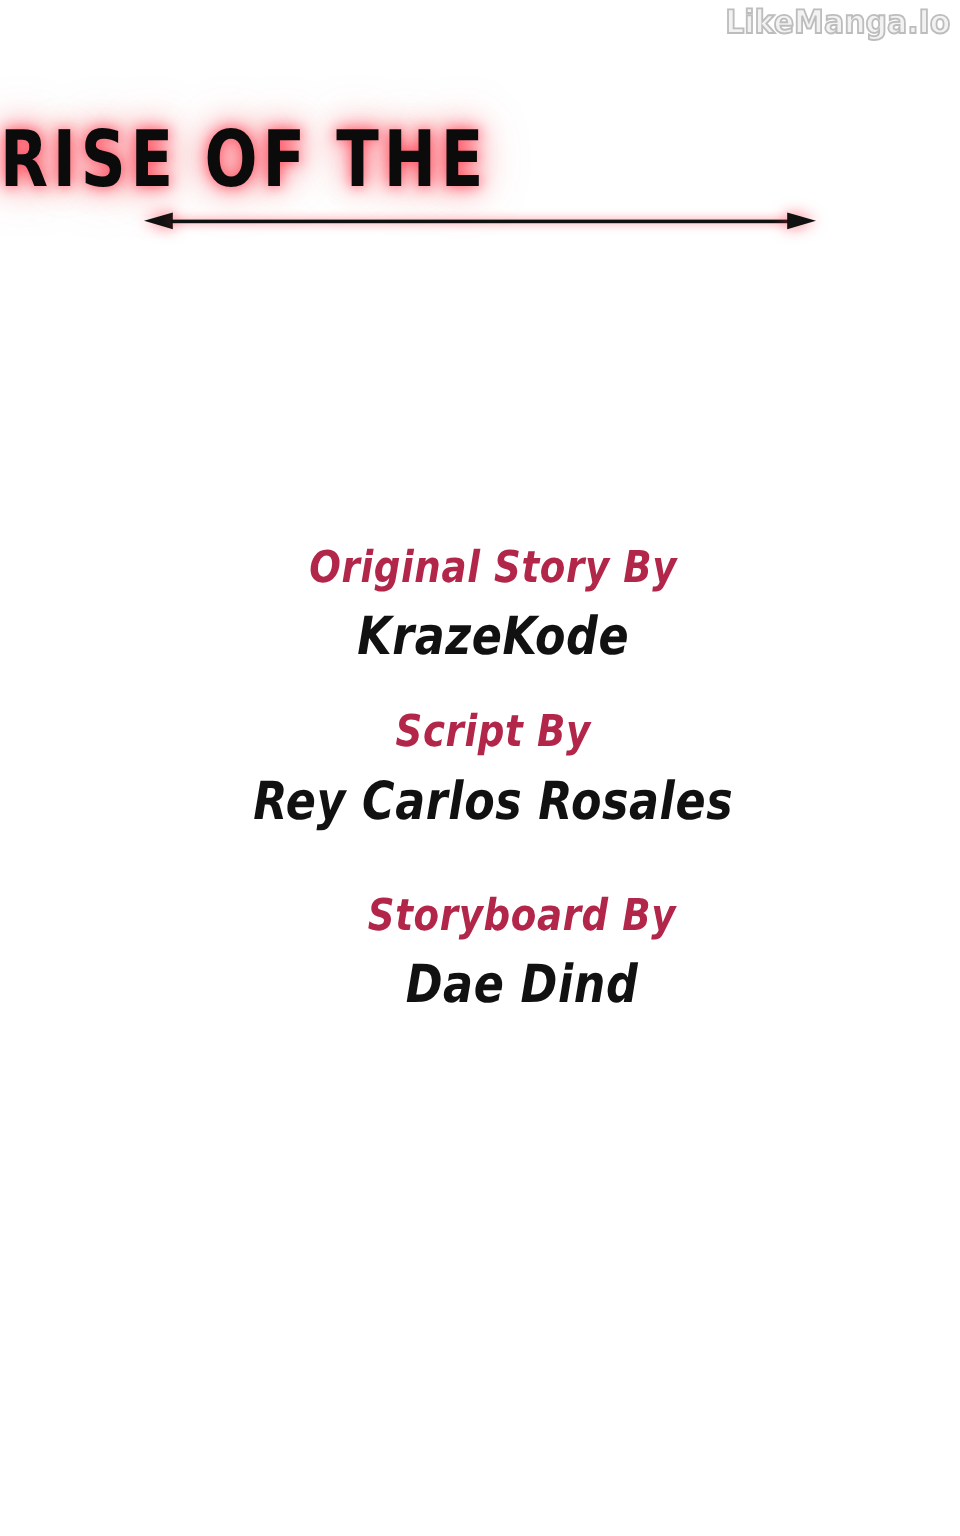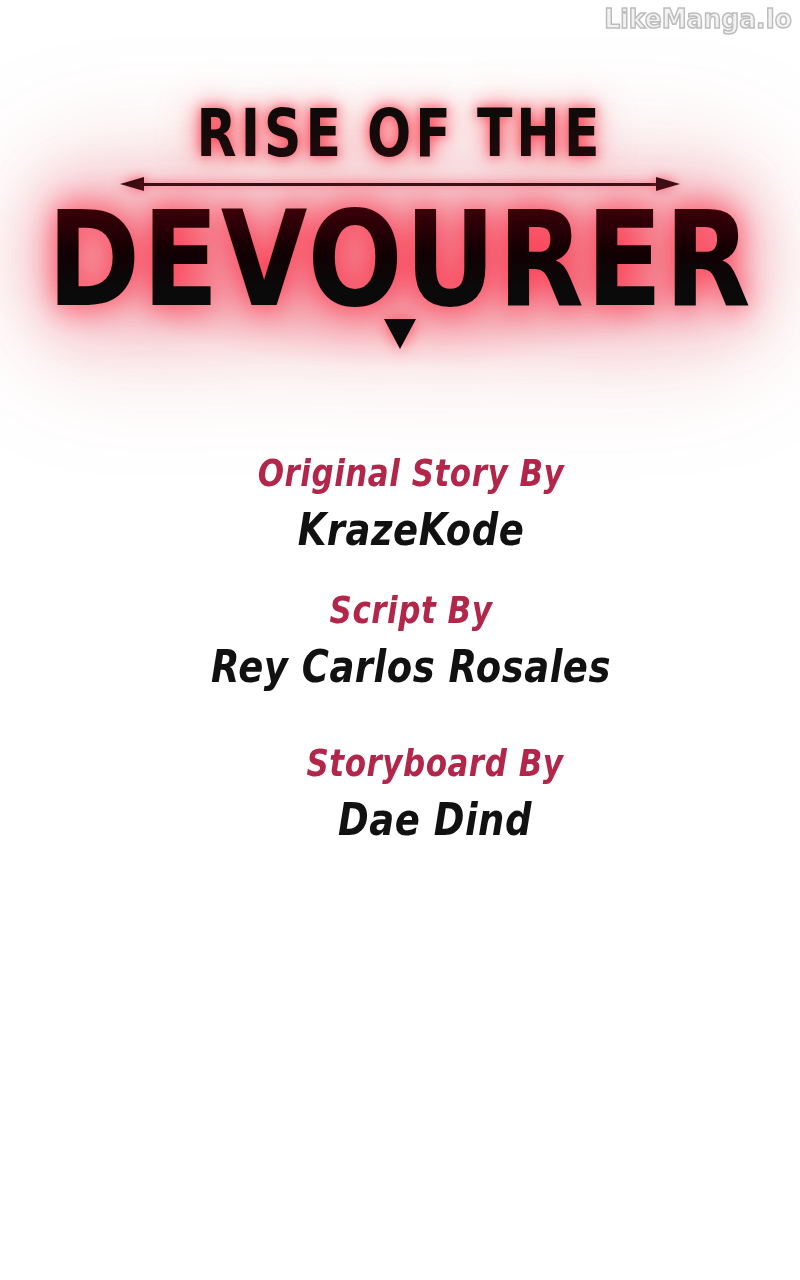--- a/index.html
+++ b/index.html
@@ -30,21 +30,20 @@
     user-select: none;
     transform: scaleY(1.08);
   }
 
   
   .title-block {
     position: absolute;
     top: 110px;
     left: 0;
     width: 800px;
-    text-align: center;
   }
   .title-line1 {
     font-family: "DejaVu Sans", sans-serif;
     font-size: 52px;
     font-weight: bold;
     letter-spacing: 4px;
     color: #0b0b0b;
     transform: scaleY(1.25);
     text-shadow:
        0 0 10px rgba(255,40,60,0.75),
@@ -168,25 +167,20 @@
 
 <div class="title-block">
   <div class="title-line1">RISE OF THE</div>
 
   <div class="title-rule">
     <span class="tip left"></span>
     <span class="bar"></span>
     <span class="tip right"></span>
   </div>
 
-  <div class="title-line2-wrap">
-    <div class="title-glow"></div>
-    <div class="title-line2">DEVOURER</div>
-    <div class="title-chevron"></div>
-  </div>
 </div>
 
 <div class="credits">
 
   <div class="credit-group g1">
     <div class="credit-role">Original Story By</div>
     <div class="credit-name">KrazeKode</div>
   </div>
 
   <div class="credit-group g2">

